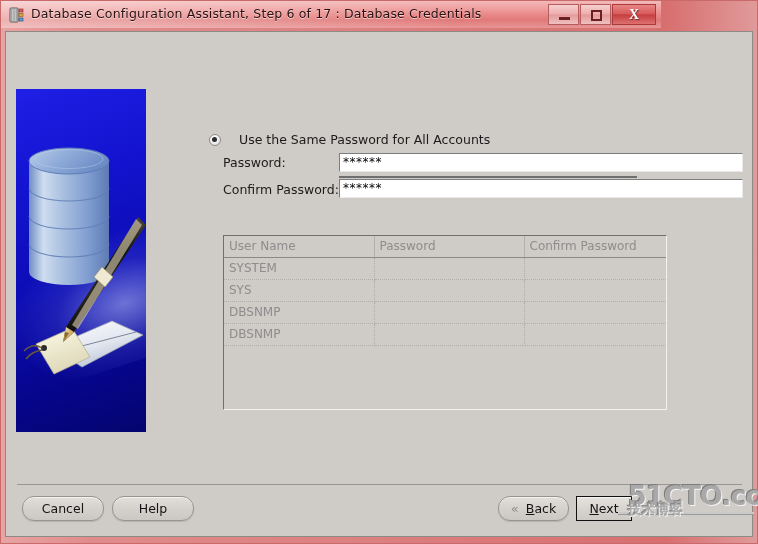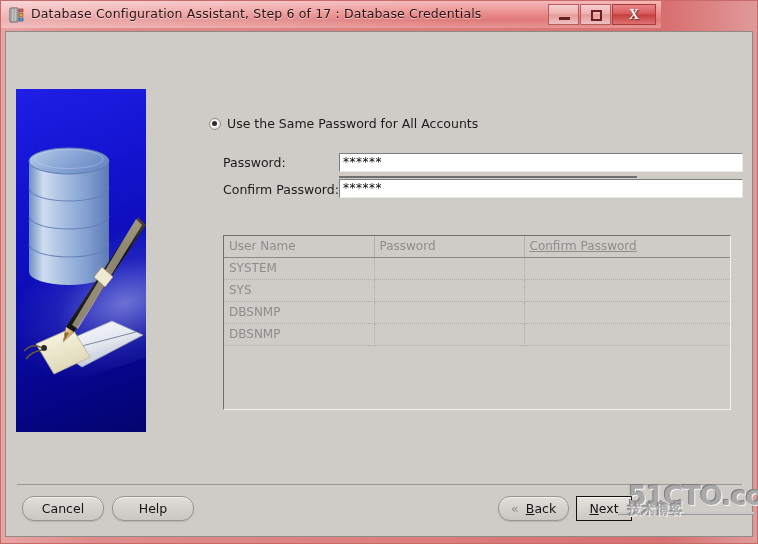--- a/index.html
+++ b/index.html
@@ -148,21 +148,21 @@
     line-height: 17px;
   }
 
   .radio-row {
     position: absolute;
     display: flex;
     align-items: center;
     font-size: 12.5px;
     color: #1b1b1b;
   }
-  .radio-row.r1 { left: 203px; top: 84px; }
+  .radio-row.r1 { left: 203px; top: 100px; gap: 12px; }
   .radio-row.r2 { left: 203px; top: 181px; }
   .radio {
     width: 12px; height: 12px;
     border-radius: 50%;
     box-sizing: border-box;
     border: 1.5px solid #8c8c8c;
     background: radial-gradient(circle at 35% 33%, #ffffff 0%, #ededed 55%, #cfcfcf 100%);
     margin-right: 6px;
     position: relative;
     flex: none;
@@ -211,21 +211,21 @@
     position: absolute;
     left: 333px; top: 144px;
     width: 298px; height: 2px;
     background: #6f6f6f;
   }
 
   
   .table-wrap {
     position: absolute;
     left: 217px; top: 203px;
-    width: 508px; height: 175px;
+    width: 444px; height: 175px;
     background: #cfcbc7;
     border-top: 1.5px solid #6f6f6f;
     border-left: 1.5px solid #6f6f6f;
     border-right: 1px solid #f2f2f2;
     border-bottom: 1px solid #f2f2f2;
     box-sizing: border-box;
     overflow: hidden;
   }
   .tbl {
     width: 100%;
@@ -238,21 +238,21 @@
     font-weight: normal;
     color: #8d8d8d;
     text-align: left;
     padding: 0 0 0 5px;
     background: #cfcbc7;
     border-right: 1px solid #b3afab;
     border-bottom: 1.5px solid #8c8884;
     box-sizing: border-box;
     white-space: nowrap;
   }
-  .tbl th:last-child { border-right: none; text-decoration: underline; }
+  .tbl th:last-child { border-right: none; }
   .tbl td {
     height: 22px;
     font-size: 12px;
     color: #8d8d8d;
     padding: 0 0 0 5px;
     border-right: 1px dotted #b0acA8;
     border-bottom: 1px dotted #b0aca8;
     box-sizing: border-box;
     white-space: nowrap;
   }

